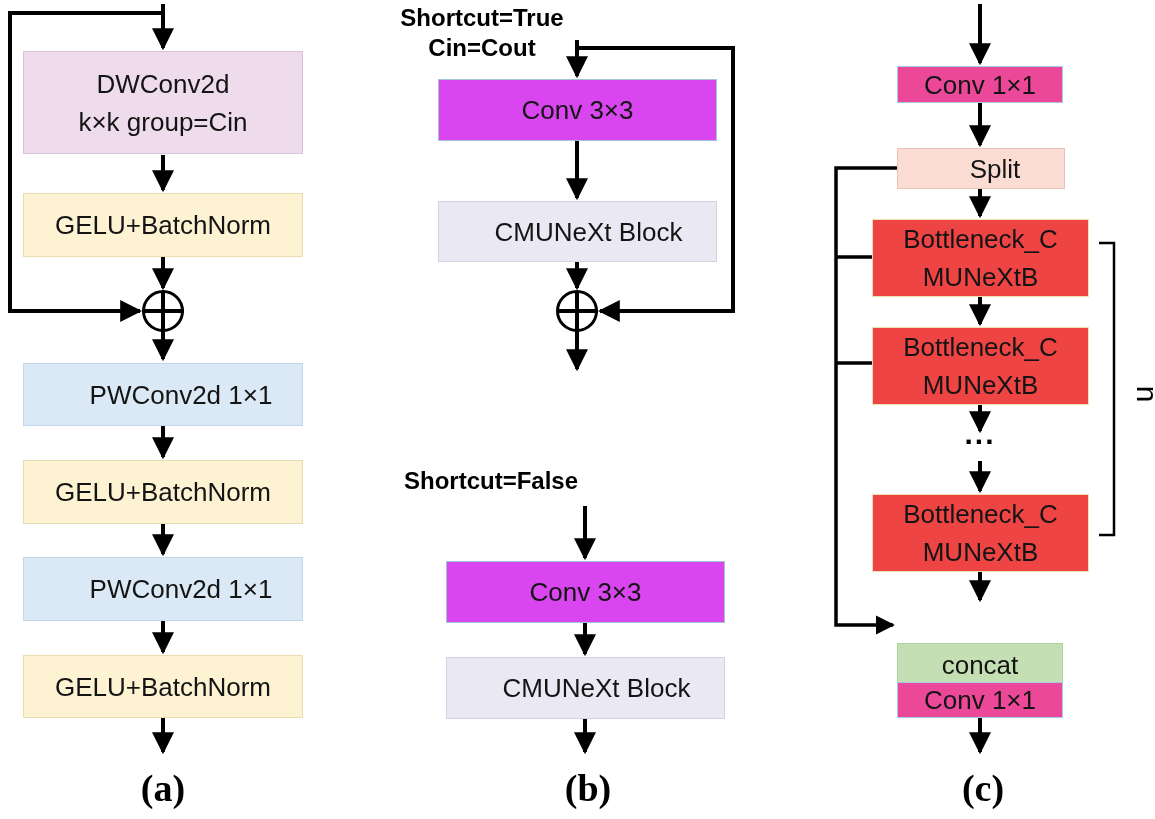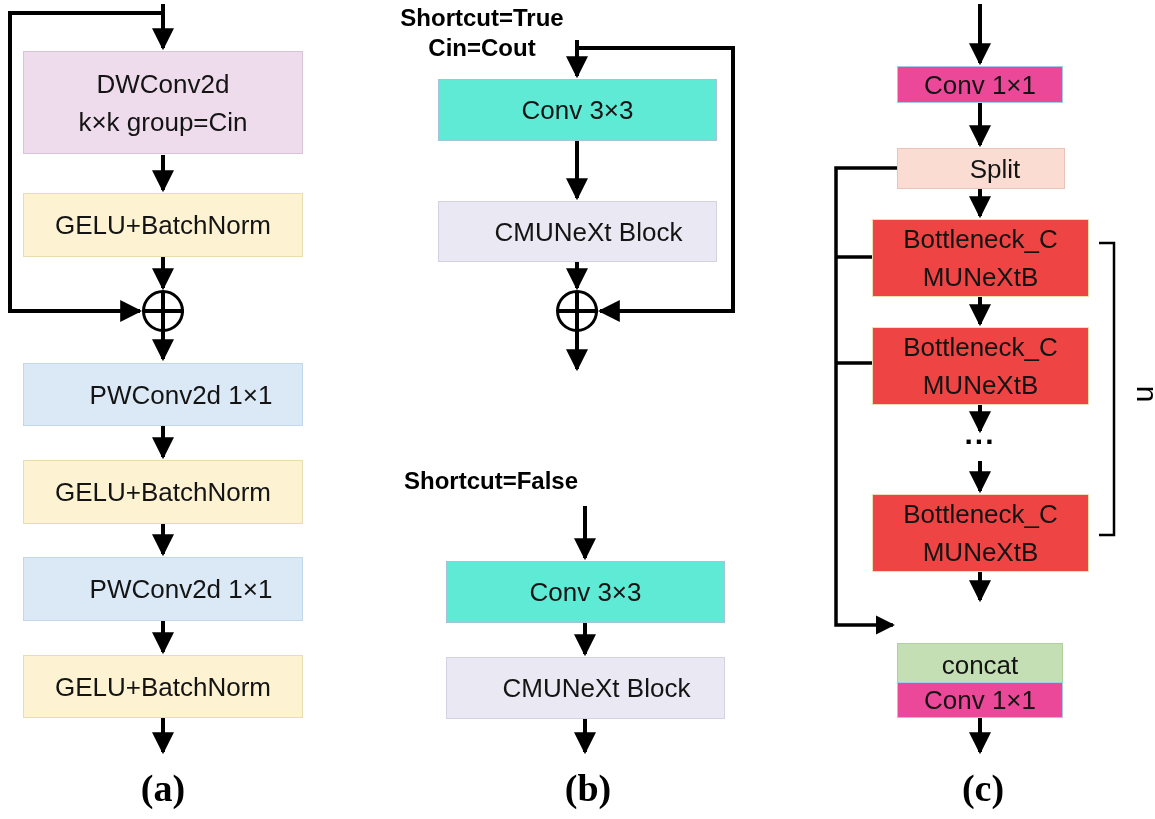--- a/index.html
+++ b/index.html
@@ -10,21 +10,21 @@
   .wires { position:absolute; left:0; top:0; width:1155px; height:819px; }
   .box {
     position:absolute; box-sizing:border-box;
     display:flex; flex-direction:column; align-items:center; justify-content:center;
     font-size:26px; line-height:32px; color:#141414; text-align:center;
     border:1px solid rgba(120,120,120,0.35);
   }
   .fill-pink      { background:#eedbec; border-color:#d9c3d8; }
   .fill-yellow    { background:#fdf3d3; border-color:#e9dcb2; }
   .fill-lightblue { background:#dbe9f6; border-color:#c3d7ea;padding-left:36px; }
-  .fill-steelblue { background:#5eead4; border-color:#a3c3d8; }
+  .fill-steelblue { background:#d946ef; border-color:#a3c3d8; }
   .fill-lavender  { background:#eae8f2; border-color:#d4d1e2;padding-left:22px; }
   .fill-skyblue   { background:#ec4899; border-color:#a6cbe8; }
   .fill-salmon    { background:#fadcd3; border-color:#e8c4b8; }
   .fill-cream     { background:#ef4444; border-color:#ecdfb4; }
   .fill-green     { background:#c5dfb4; border-color:#b0d09d; }
   .two-line { line-height:38px; }
   .heading {
     position:absolute; font-weight:bold; font-size:24px; color:#000;
     text-align:center; white-space:nowrap;
   }

